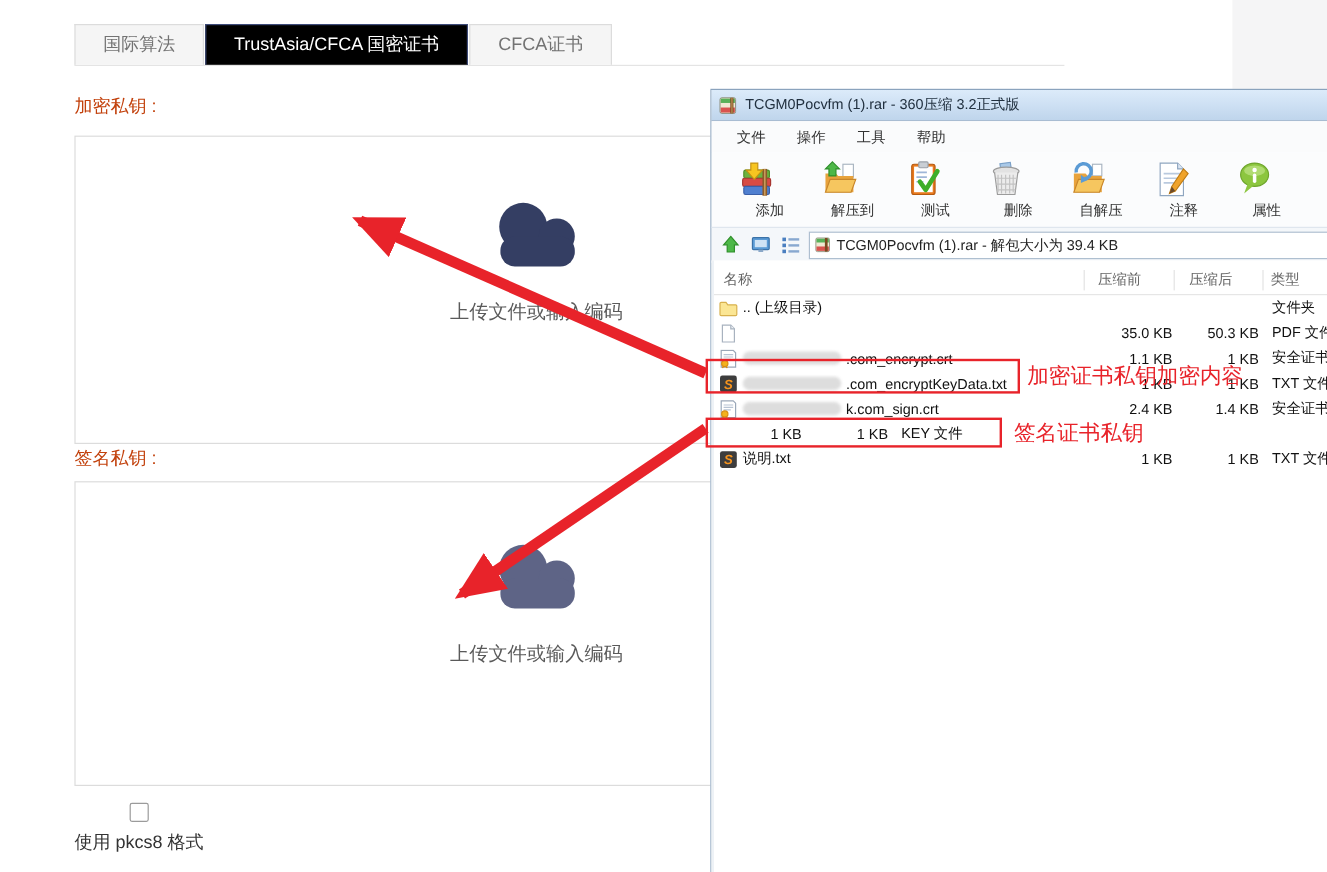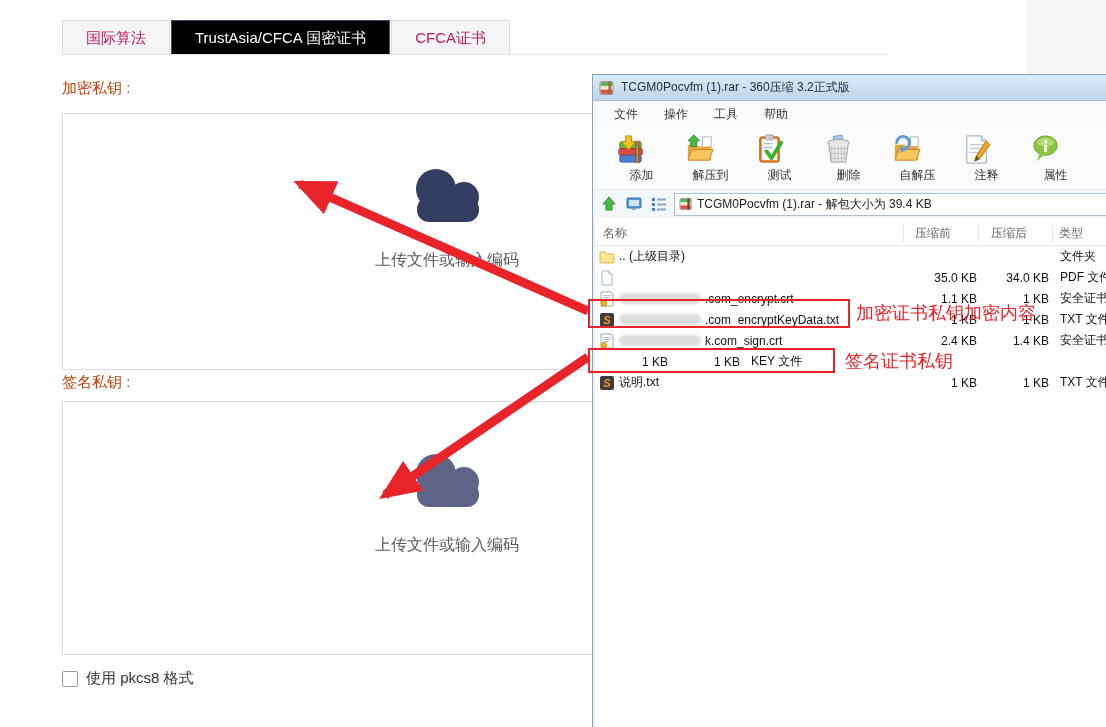--- a/index.html
+++ b/index.html
@@ -6,36 +6,36 @@
   body{
     width:1106px;height:727px;position:relative;overflow:hidden;
     background:#ffffff;
     font-family:"Liberation Sans","DejaVu Sans",sans-serif;
     -webkit-font-smoothing:antialiased;
   }
   .right-strip{position:absolute;left:1027px;top:0;width:79px;height:727px;background:#f5f5f6;}
 
   
   .tabbar{position:absolute;left:62px;top:20px;width:825px;display:flex;align-items:flex-end;border-bottom:1px solid #e4e4e4;}
-  .tab{height:33px;line-height:33px;padding:0 23px;font-size:15px;background:#f5f5f5;border:1px solid #dcdcdc;border-bottom:none;color:#be185d;cursor:pointer;white-space:nowrap;}
+  .tab{height:33px;line-height:33px;padding:0 23px;font-size:15px;background:#f5f5f5;border:1px solid #dcdcdc;border-bottom:none;color:#737373;cursor:pointer;white-space:nowrap;}
   .tab + .tab{margin-left:1px;}
   .tab.active{background:#000000;border-color:#3e4b79;color:#fff;}
 
   
   .sec-label{position:absolute;left:62px;font-size:15px;color:#c2410c;}
   #lbl-encrypt{top:79px;}
   #lbl-sign{top:373px;}
   .upload-box{position:absolute;left:62px;width:768px;background:#fff;border:1px solid #dcdcdc;display:flex;flex-direction:column;align-items:center;}
   #box-encrypt{top:113px;height:255px;}
   #box-sign{top:401px;height:252px;}
   .cloud{width:94px;height:60px;}
   #box-encrypt .cloud{margin-top:50px;}
   #box-sign .cloud{margin-top:47px;}
   .upload-hint{margin-top:26px;font-size:16px;color:#5a5a5a;}
-  .pkcs8{position:absolute;left:62px;top:669px;display:flex;align-items:center;gap:8px;font-size:15px;color:#333;}
+  .pkcs8{position:absolute;left:62px;top:669px;display:flex;align-items:center;gap:8px;font-size:15px;color:#333;flex-direction:column;}
   .cb{width:14px;height:14px;border:1px solid #9b9b9b;background:#fff;border-radius:2px;}
 
   
   .window{position:absolute;left:592px;top:74px;width:560px;height:660px;border:1px solid #8aa3bd;background:#fff;z-index:10;}
   .titlebar{height:25px;background:linear-gradient(#dcebfa,#bfd5ec);display:flex;align-items:center;gap:6px;padding:0 6px;border-bottom:1px solid #a8bcd2;}
   .titlebar .ticon{width:16px;height:16px;flex:none;}
   .wtitle{font-size:12px;color:#21303f;white-space:nowrap;}
   .menubar{height:26px;display:flex;align-items:center;background:#fafbfc;padding-left:8px;}
   .menu-item{font-size:12px;color:#333;padding:0 13px;line-height:26px;cursor:default;}
   .toolbar{height:62px;display:flex;align-items:center;padding-left:4px;background:#fbfcfd;border-bottom:1px solid #dfe6ee;}
@@ -263,21 +263,21 @@
     </div>
 
     <div class="row">
       <div class="cell-name">
         <svg class="fi" viewBox="0 0 16 16">
           <path d="M3 1h7l3 3v11H3z" fill="#fff" stroke="#a8b2bf"></path>
           <path d="M10 1v3h3" fill="#eef2f6" stroke="#a8b2bf"></path>
         </svg>
       </div>
       <div class="cell-before">35.0 KB</div>
-      <div class="cell-after">34.0 KB</div>
+      <div class="cell-after">50.3 KB</div>
       <div class="cell-type">PDF 文件</div>
     </div>
 
     <div class="row">
       <div class="cell-name">
         <svg class="fi" viewBox="0 0 16 16">
           <path d="M2 1h10l2 2v12H2z" fill="#fff" stroke="#9aa7b8"></path>
           <path d="M4 4.5h8 M4 6.5h8 M4 8.5h6" stroke="#b8c4d4" stroke-width="1"></path>
           <circle cx="5" cy="12" r="2.6" fill="#f3b21d" stroke="#d98f14"></circle>
           <path d="M4 14 l-1 2 M6 14 l1 2" stroke="#d98f14" stroke-width="1.2"></path>

